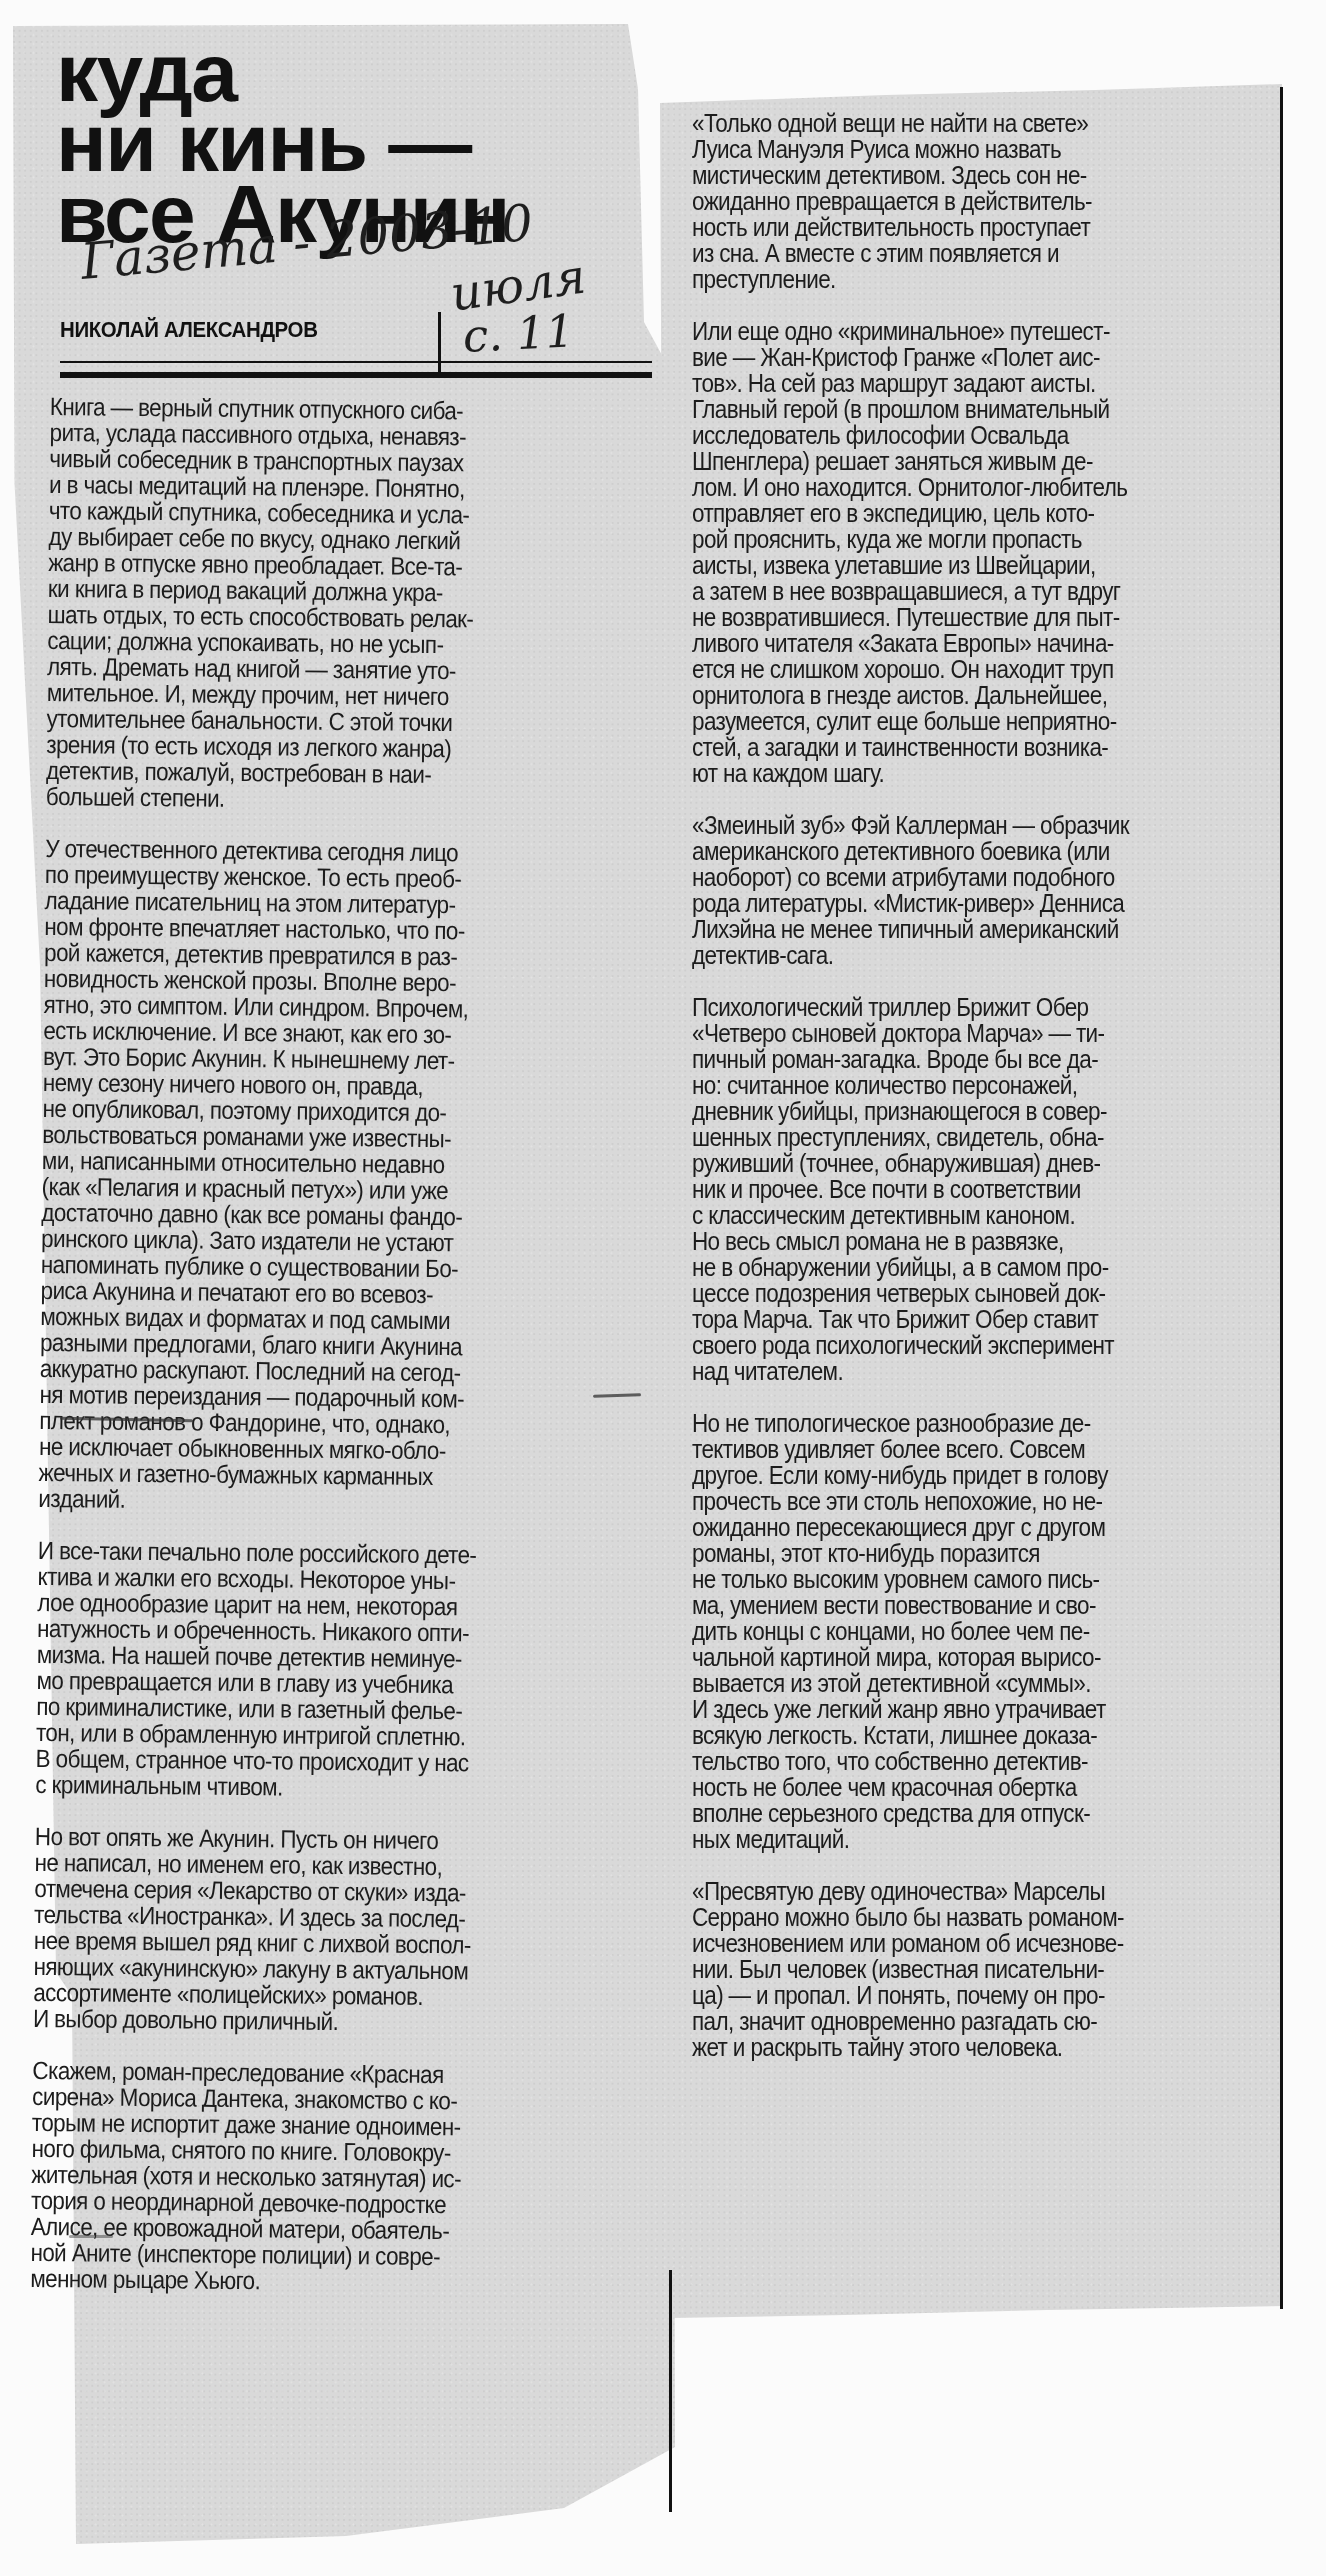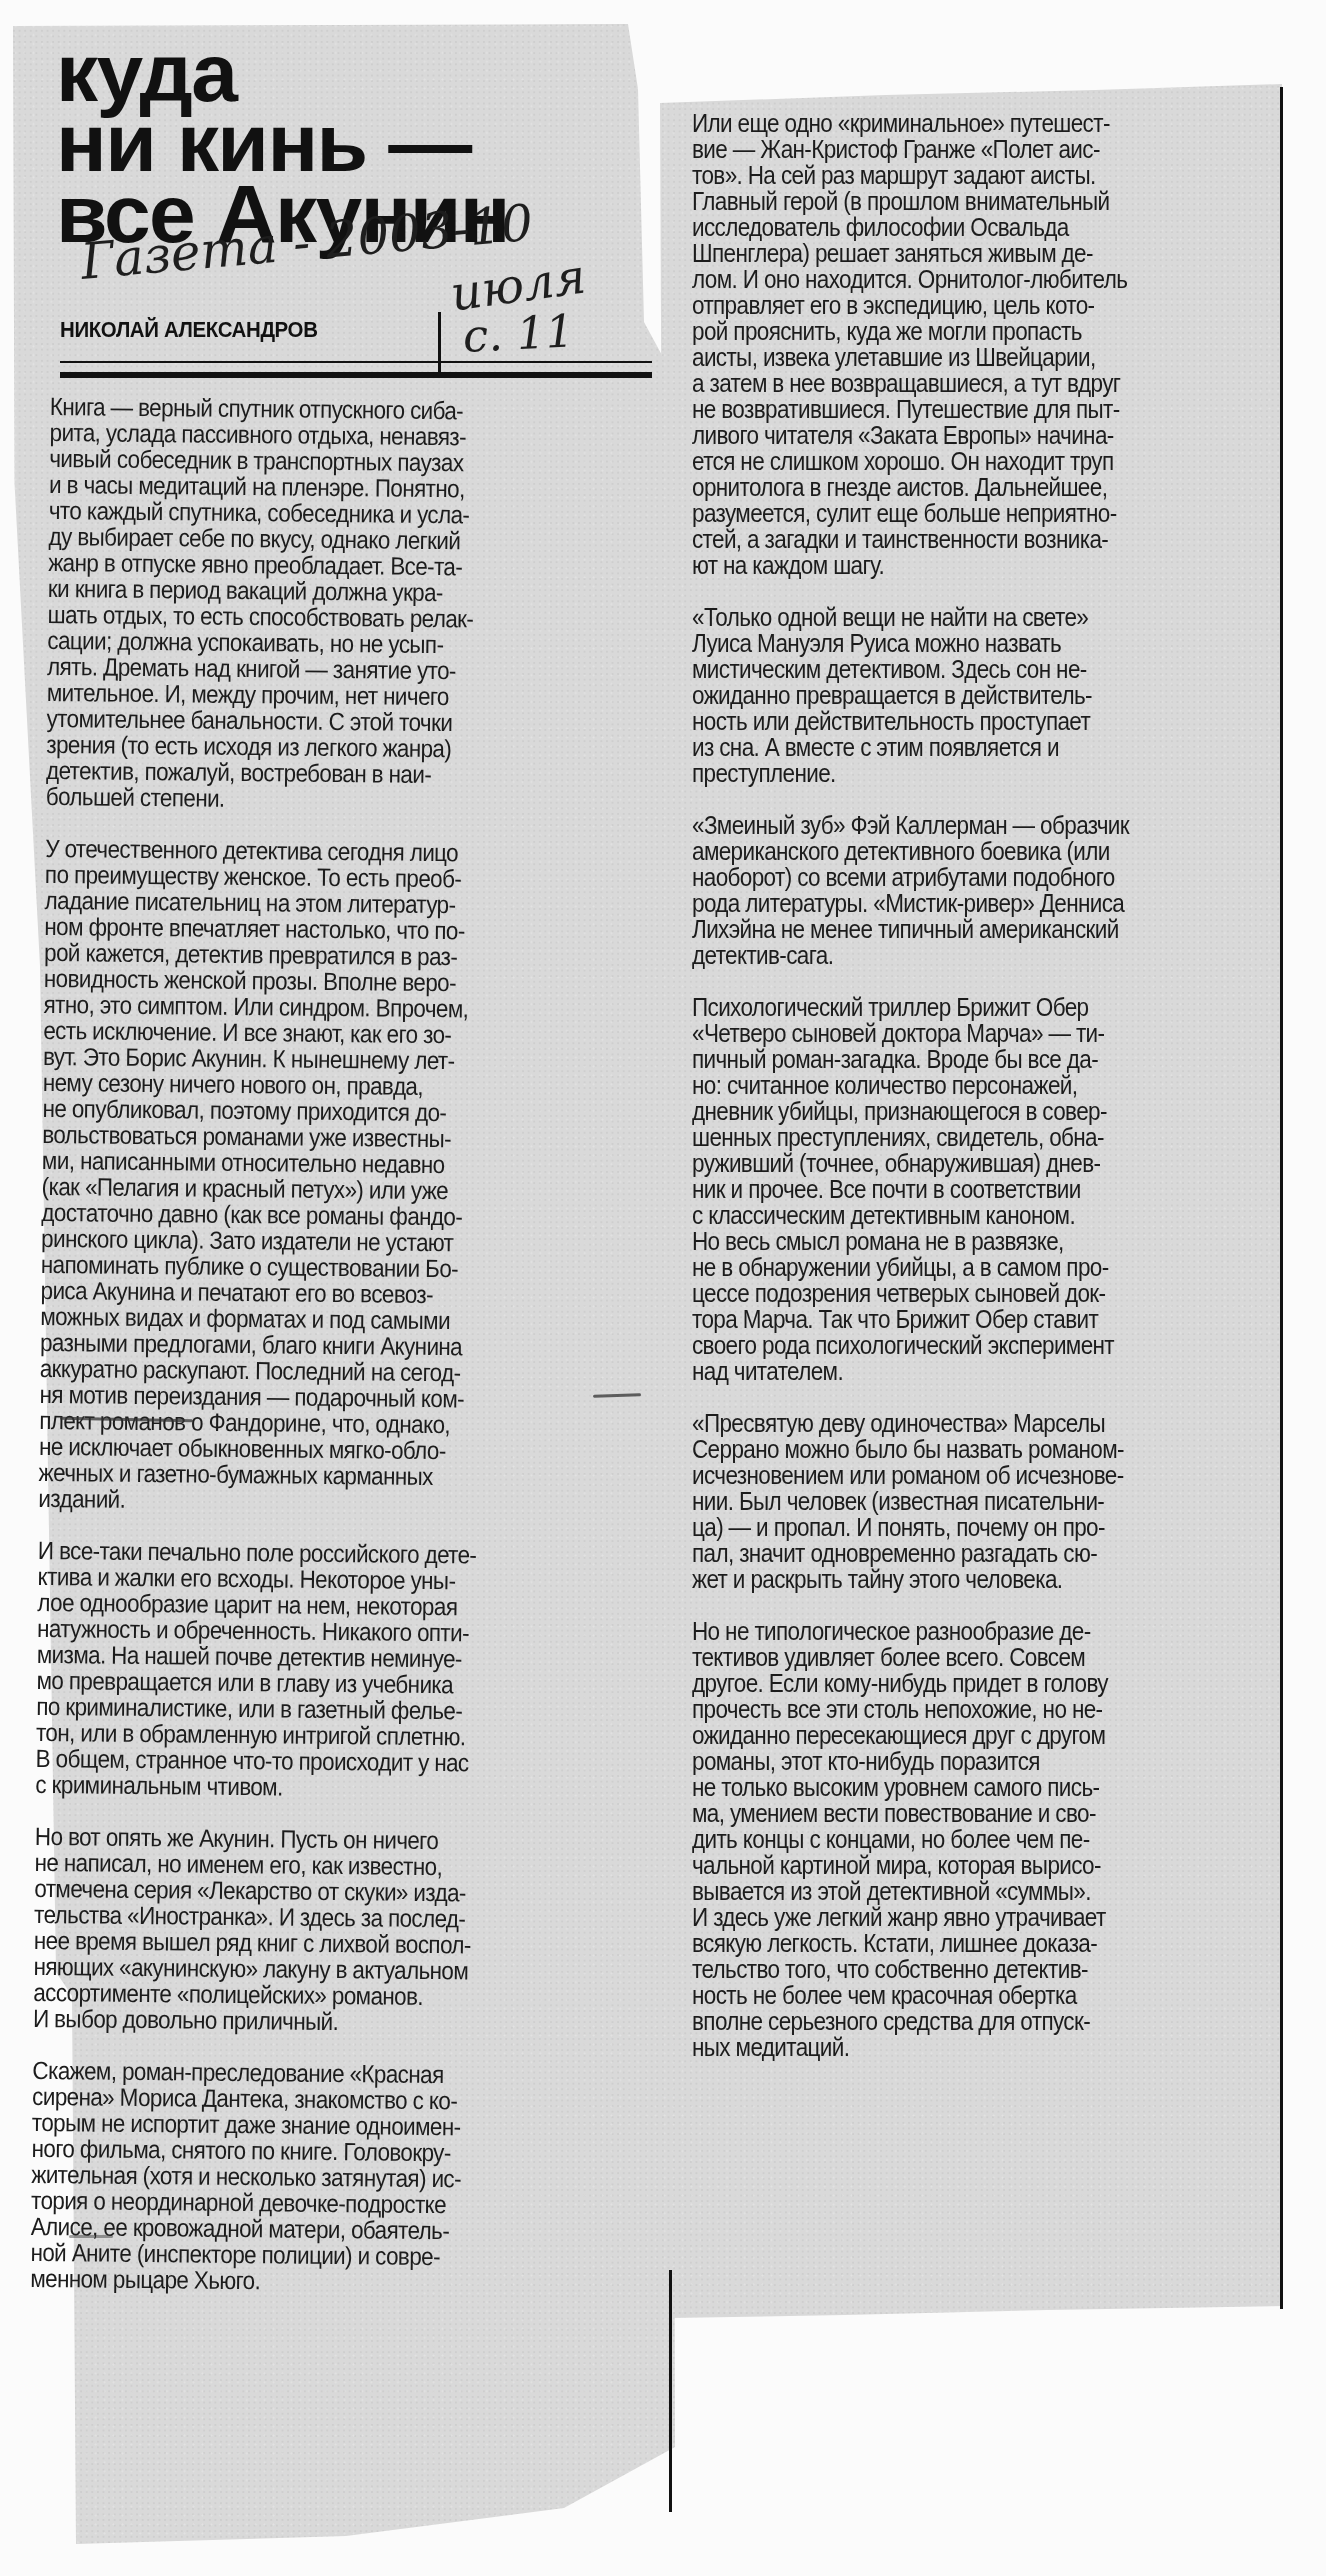--- a/index.html
+++ b/index.html
@@ -171,49 +171,49 @@
       <div class="line">менном рыцаре Хьюго.</div>
     </div>
 </div>
 
 <div class="underline-mark" style="left:593px; top:1394px; width:48px; transform:rotate(-2deg);"></div>
 <div class="underline-mark" style="left:60px; top:1418px; width:133px; transform:rotate(1deg);"></div>
 <div class="underline-mark" style="left:69px; top:2235px; width:44px; opacity:0.45;"></div>
 
 <div id="col-right" class="column">
   <div class="para">
+      <div class="line">«Только одной вещи не найти на свете»</div>
+      <div class="line">Луиса Мануэля Руиса можно назвать</div>
+      <div class="line">мистическим детективом. Здесь сон не-</div>
+      <div class="line">ожиданно превращается в действитель-</div>
+      <div class="line">ность или действительность проступает</div>
+      <div class="line">из сна. А вместе с этим появляется и</div>
+      <div class="line">преступление.</div>
+    </div>
+  <div class="para">
       <div class="line">Или еще одно «криминальное» путешест-</div>
       <div class="line">вие — Жан-Кристоф Гранже «Полет аис-</div>
       <div class="line">тов». На сей раз маршрут задают аисты.</div>
       <div class="line">Главный герой (в прошлом внимательный</div>
       <div class="line">исследователь философии Освальда</div>
       <div class="line">Шпенглера) решает заняться живым де-</div>
       <div class="line">лом. И оно находится. Орнитолог-любитель</div>
       <div class="line">отправляет его в экспедицию, цель кото-</div>
       <div class="line">рой прояснить, куда же могли пропасть</div>
       <div class="line">аисты, извека улетавшие из Швейцарии,</div>
       <div class="line">а затем в нее возвращавшиеся, а тут вдруг</div>
       <div class="line">не возвратившиеся. Путешествие для пыт-</div>
       <div class="line">ливого читателя «Заката Европы» начина-</div>
       <div class="line">ется не слишком хорошо. Он находит труп</div>
       <div class="line">орнитолога в гнезде аистов. Дальнейшее,</div>
       <div class="line">разумеется, сулит еще больше неприятно-</div>
       <div class="line">стей, а загадки и таинственности возника-</div>
       <div class="line">ют на каждом шагу.</div>
     </div>
   <div class="para">
-      <div class="line">«Только одной вещи не найти на свете»</div>
-      <div class="line">Луиса Мануэля Руиса можно назвать</div>
-      <div class="line">мистическим детективом. Здесь сон не-</div>
-      <div class="line">ожиданно превращается в действитель-</div>
-      <div class="line">ность или действительность проступает</div>
-      <div class="line">из сна. А вместе с этим появляется и</div>
-      <div class="line">преступление.</div>
-    </div>
-  <div class="para">
       <div class="line">«Змеиный зуб» Фэй Каллерман — образчик</div>
       <div class="line">американского детективного боевика (или</div>
       <div class="line">наоборот) со всеми атрибутами подобного</div>
       <div class="line">рода литературы. «Мистик-ривер» Денниса</div>
       <div class="line">Лихэйна не менее типичный американский</div>
       <div class="line">детектив-сага.</div>
     </div>
   <div class="para">
       <div class="line">Психологический триллер Брижит Обер</div>
       <div class="line">«Четверо сыновей доктора Марча» — ти-</div>
@@ -223,43 +223,43 @@
       <div class="line">шенных преступлениях, свидетель, обна-</div>
       <div class="line">руживший (точнее, обнаружившая) днев-</div>
       <div class="line">ник и прочее. Все почти в соответствии</div>
       <div class="line">с классическим детективным каноном.</div>
       <div class="line">Но весь смысл романа не в развязке,</div>
       <div class="line">не в обнаружении убийцы, а в самом про-</div>
       <div class="line">цессе подозрения четверых сыновей док-</div>
       <div class="line">тора Марча. Так что Брижит Обер ставит</div>
       <div class="line">своего рода психологический эксперимент</div>
       <div class="line">над читателем.</div>
-    </div>
-  <div class="para">
-      <div class="line">«Пресвятую деву одиночества» Марселы</div>
-      <div class="line">Серрано можно было бы назвать романом-</div>
-      <div class="line">исчезновением или романом об исчезнове-</div>
-      <div class="line">нии. Был человек (известная писательни-</div>
-      <div class="line">ца) — и пропал. И понять, почему он про-</div>
-      <div class="line">пал, значит одновременно разгадать сю-</div>
-      <div class="line">жет и раскрыть тайну этого человека.</div>
     </div>
   <div class="para">
       <div class="line">Но не типологическое разнообразие де-</div>
       <div class="line">тективов удивляет более всего. Совсем</div>
       <div class="line">другое. Если кому-нибудь придет в голову</div>
       <div class="line">прочесть все эти столь непохожие, но не-</div>
       <div class="line">ожиданно пересекающиеся друг с другом</div>
       <div class="line">романы, этот кто-нибудь поразится</div>
       <div class="line">не только высоким уровнем самого пись-</div>
       <div class="line">ма, умением вести повествование и сво-</div>
       <div class="line">дить концы с концами, но более чем пе-</div>
       <div class="line">чальной картиной мира, которая вырисо-</div>
       <div class="line">вывается из этой детективной «суммы».</div>
       <div class="line">И здесь уже легкий жанр явно утрачивает</div>
       <div class="line">всякую легкость. Кстати, лишнее доказа-</div>
       <div class="line">тельство того, что собственно детектив-</div>
       <div class="line">ность не более чем красочная обертка</div>
       <div class="line">вполне серьезного средства для отпуск-</div>
       <div class="line">ных медитаций.</div>
     </div>
+  <div class="para">
+      <div class="line">«Пресвятую деву одиночества» Марселы</div>
+      <div class="line">Серрано можно было бы назвать романом-</div>
+      <div class="line">исчезновением или романом об исчезнове-</div>
+      <div class="line">нии. Был человек (известная писательни-</div>
+      <div class="line">ца) — и пропал. И понять, почему он про-</div>
+      <div class="line">пал, значит одновременно разгадать сю-</div>
+      <div class="line">жет и раскрыть тайну этого человека.</div>
+    </div>
 </div>
 
 
 </body></html>

